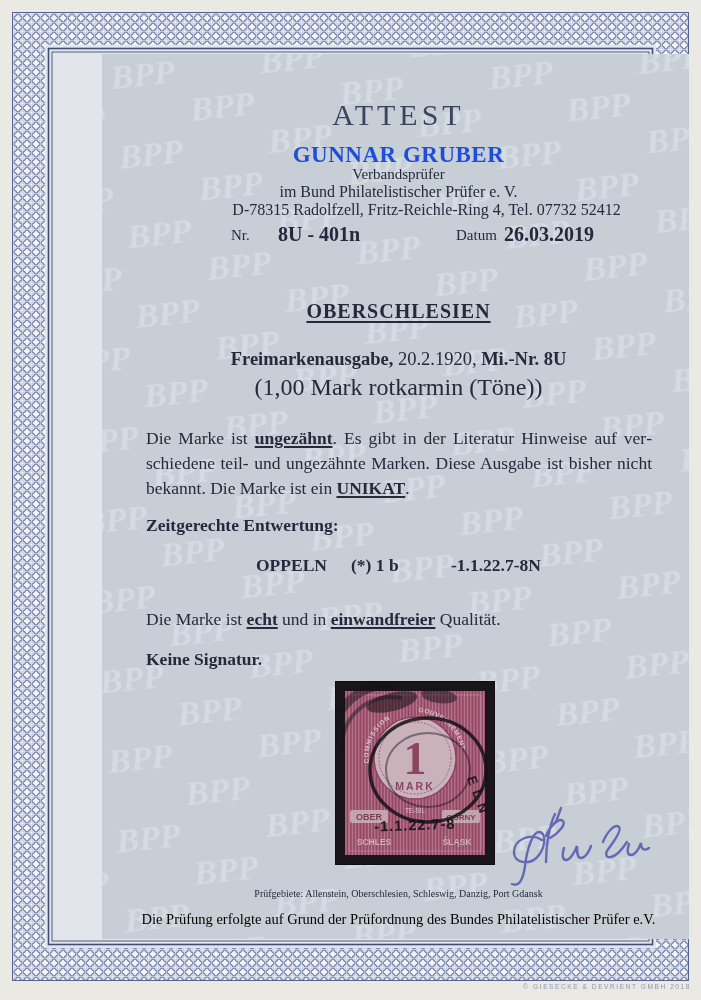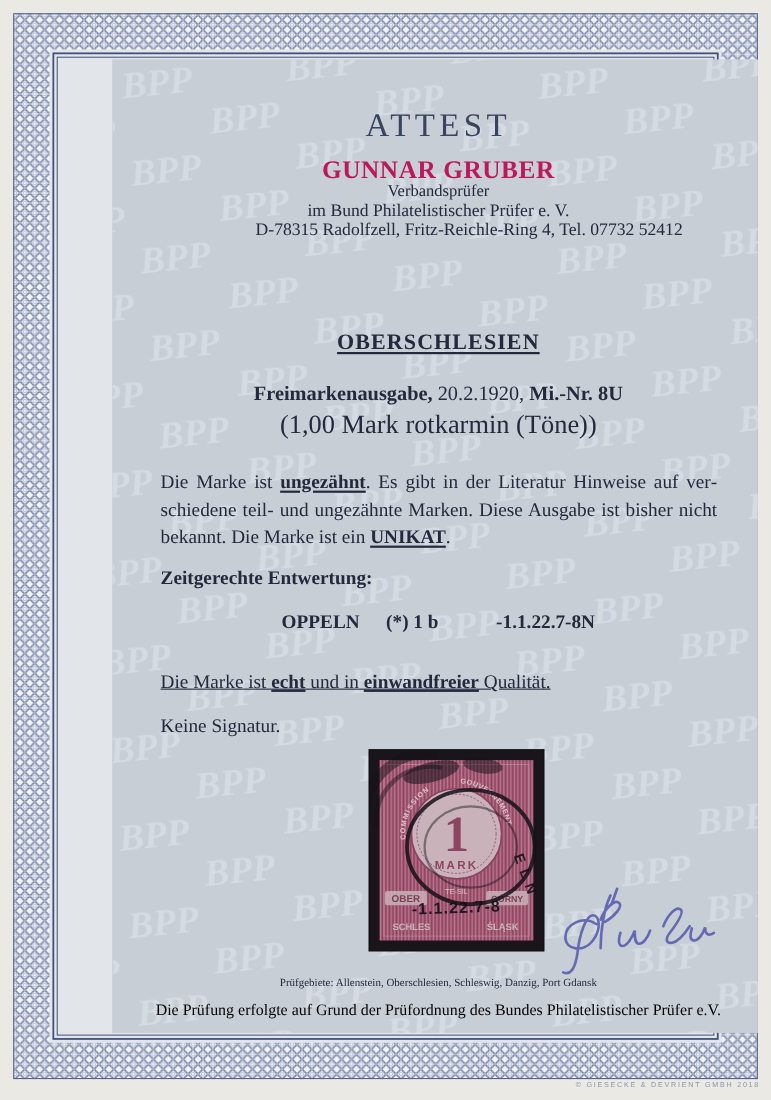--- a/index.html
+++ b/index.html
@@ -13,21 +13,21 @@
   }
   .frame-svg{position:absolute;left:0;top:0;}
   .paper{
     position:absolute;left:66px;top:54px;width:587px;height:885px;
     background:#c7ced6;overflow:hidden;margin-left:36px;
   }
   .wm-svg{position:absolute;left:0;top:0;}
   .abs{position:absolute;}
   .ctr{left:0;width:593px;text-align:center;}
   .title{top:44px;font-size:30px;letter-spacing:4px;color:#3a4360;}
-  .examiner{top:88px;font-size:23px;font-weight:bold;letter-spacing:.5px;color:#be185d;}
+  .examiner{top:88px;font-size:23px;font-weight:bold;letter-spacing:.5px;color:#1d4ed8;}
   .role{top:112px;font-size:15px;}
   .assoc{top:129px;font-size:16px;}
   .address{top:147px;font-size:16px;padding-left:28px;}
   .meta-row{top:169px;left:0;width:593px;height:26px;}
   .meta-label{font-size:15px;}
   .meta-value{font-size:20px;font-weight:bold;}
   .lbl-nr{left:129px;top:4px;}
   .val-nr{left:176px;top:0;}
   .lbl-datum{left:354px;top:4px;}
   .val-datum{left:402px;top:0;}
@@ -36,22 +36,22 @@
   .issue1{top:295px;font-size:18.5px;}
   .issue2{top:320px;font-size:24px;font-weight:normal;}
   .b{font-weight:bold;}
   .bu{font-weight:bold;text-decoration:underline;text-decoration-thickness:1.6px;text-underline-offset:2px;}
   .para{top:372px;left:44px;width:506px;font-size:17.5px;line-height:25px;text-align:justify;}
   .sect-head{top:461px;left:44px;font-size:17.5px;font-weight:bold;}
   .cancel-row{top:501px;left:0;width:593px;height:24px;font-size:17.5px;font-weight:bold;}
   .cxl-place{left:154px;}
   .cxl-mark{left:249px;}
   .cxl-date{left:349px;}
-  .quality{top:555px;left:44px;font-size:17.5px;text-decoration:underline;}
-  .no-sig{top:595px;left:44px;font-size:17.5px;font-weight:normal;}
+  .quality{top:555px;left:44px;font-size:17.5px;}
+  .no-sig{top:595px;left:44px;font-size:17.5px;font-weight:bold;}
   .photo{
     position:absolute;left:234px;top:628px;width:158px;height:182px;
     background:#19151a;box-shadow:0 0 0 1px #100d12;
   }
   .sign{position:absolute;left:396px;top:740px;width:170px;height:100px;}
   .footer1{top:834px;font-size:10px;}
   .footer2{top:857px;font-size:14.5px;color:#000000;}
   .printer{
     position:absolute;right:10px;top:983px;
     font-family:"Liberation Sans","DejaVu Sans",sans-serif;
@@ -94,20 +94,26 @@
       </defs>
       <rect width="593" height="885" fill="url(#wm)"></rect>
     </svg>
 
     <div class="abs ctr title">ATTEST</div>
     <div class="abs ctr examiner">GUNNAR GRUBER</div>
     <div class="abs ctr role">Verbandsprüfer</div>
     <div class="abs ctr assoc">im Bund Philatelistischer Prüfer e. V.</div>
     <div class="abs ctr address">D-78315 Radolfzell, Fritz-Reichle-Ring 4, Tel. 07732 52412</div>
 
+    <div class="abs meta-row">
+      <span class="abs meta-label lbl-nr">Nr.</span>
+      <span class="abs meta-value val-nr">8U - 401n</span>
+      <span class="abs meta-label lbl-datum">Datum</span>
+      <span class="abs meta-value val-datum">26.03.2019</span>
+    </div>
 
     <div class="abs ctr region"><span class="u">OBERSCHLESIEN</span></div>
     <div class="abs ctr issue1"><span class="b">Freimarkenausgabe,</span><span> 20.2.1920, </span><span class="b">Mi.-Nr. 8U</span></div>
     <div class="abs ctr issue2">(1,00 Mark rotkarmin (Töne))</div>
 
     <div class="abs para"><span>Die Marke ist </span><span class="bu">ungezähnt</span><span>. Es gibt in der Literatur Hinweise auf ver­schiedene teil- und ungezähnte Marken. Diese Ausgabe ist bisher nicht bekannt. Die Marke ist ein </span><span class="bu">UNIKAT</span><span>.</span></div>
 
     <div class="abs sect-head">Zeitgerechte Entwertung:</div>
     <div class="abs cancel-row">
       <span class="abs cxl-place">OPPELN</span>

